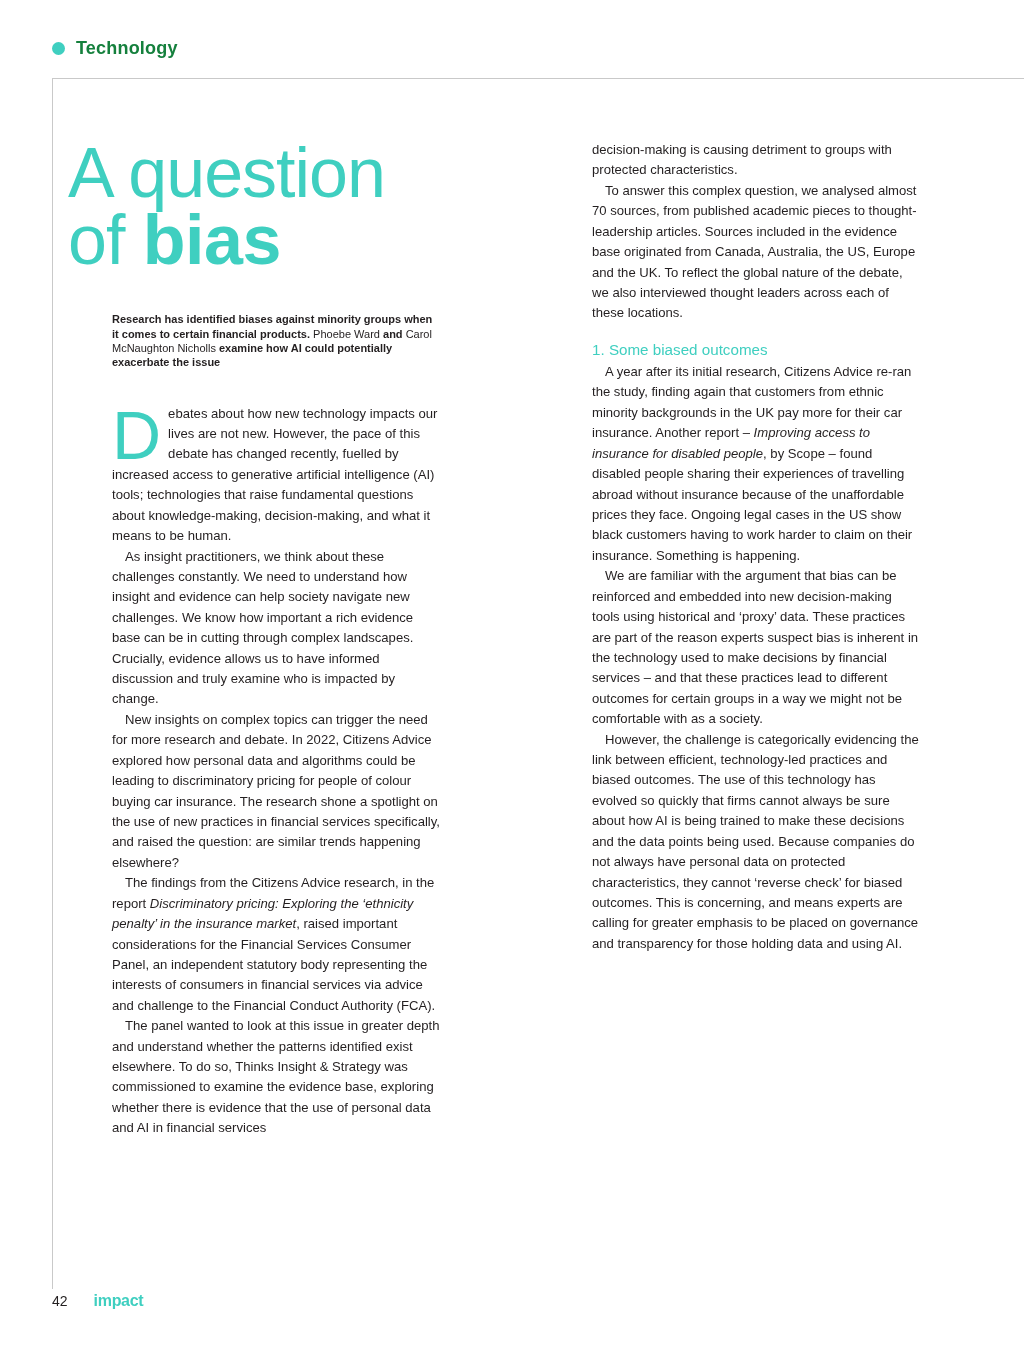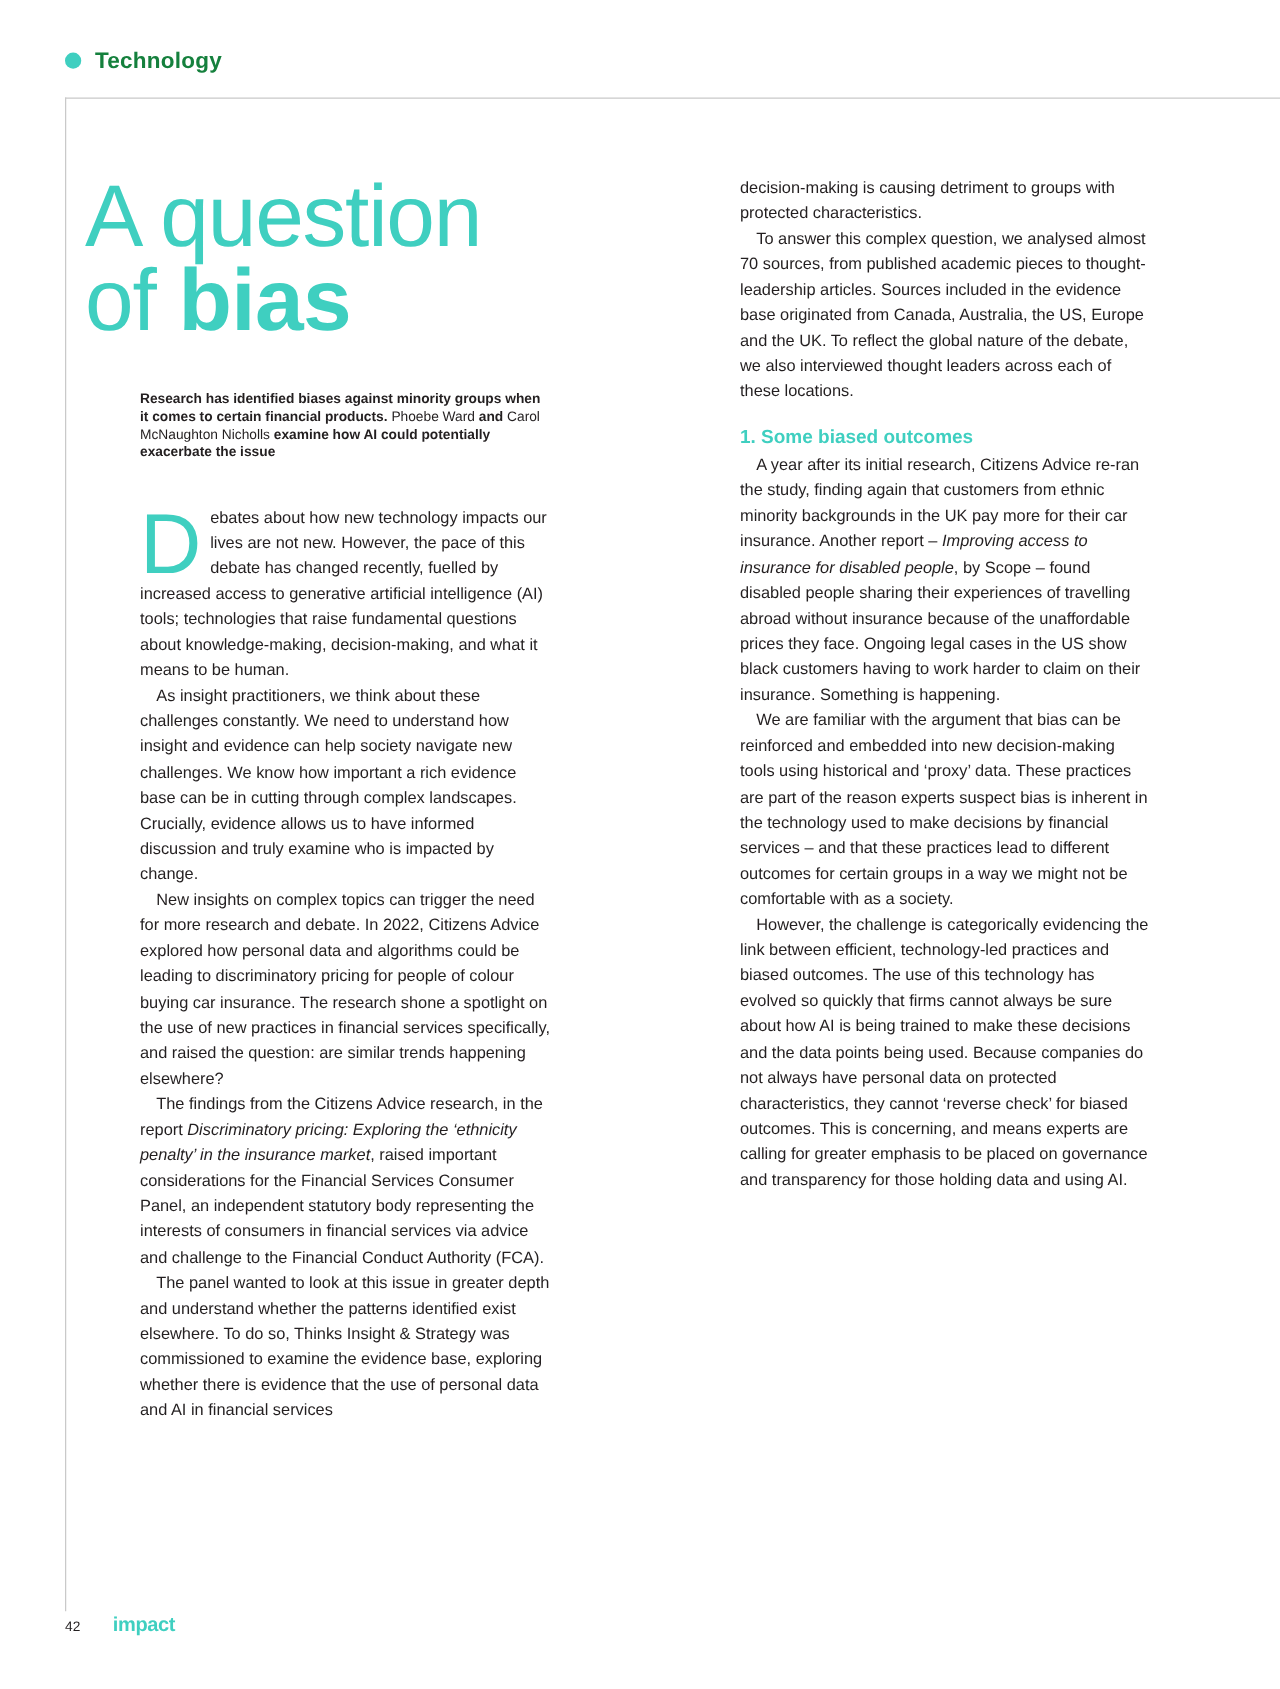--- a/index.html
+++ b/index.html
@@ -130,37 +130,37 @@
     padding: 2px 7px 0 0;
     margin-top: 2px;
   }
   em, .ital {
     font-style: italic;
   }
 
   
   .subhead {
     color: #3fcfc0;
-    font-weight: bold;
+    font-weight: normal;
     font-size: 15.2px;
     margin: 17px 0 3px 0;
     line-height: 1.2;
   }
 
   
   .footer {
     position: absolute;
     left: 52px;
     top: 1292px;
     display: flex;
     align-items: baseline;
     gap: 7px;
   }
   .folio {
-    font-size: 11px;
+    font-size: 14px;
     color: #231f20;
   }
   .brand {
     font-size: 16px;
     font-weight: bold;
     color: #3fcfc0;
     letter-spacing: -0.3px;
     padding-left: 19px;
   }
 </style>

